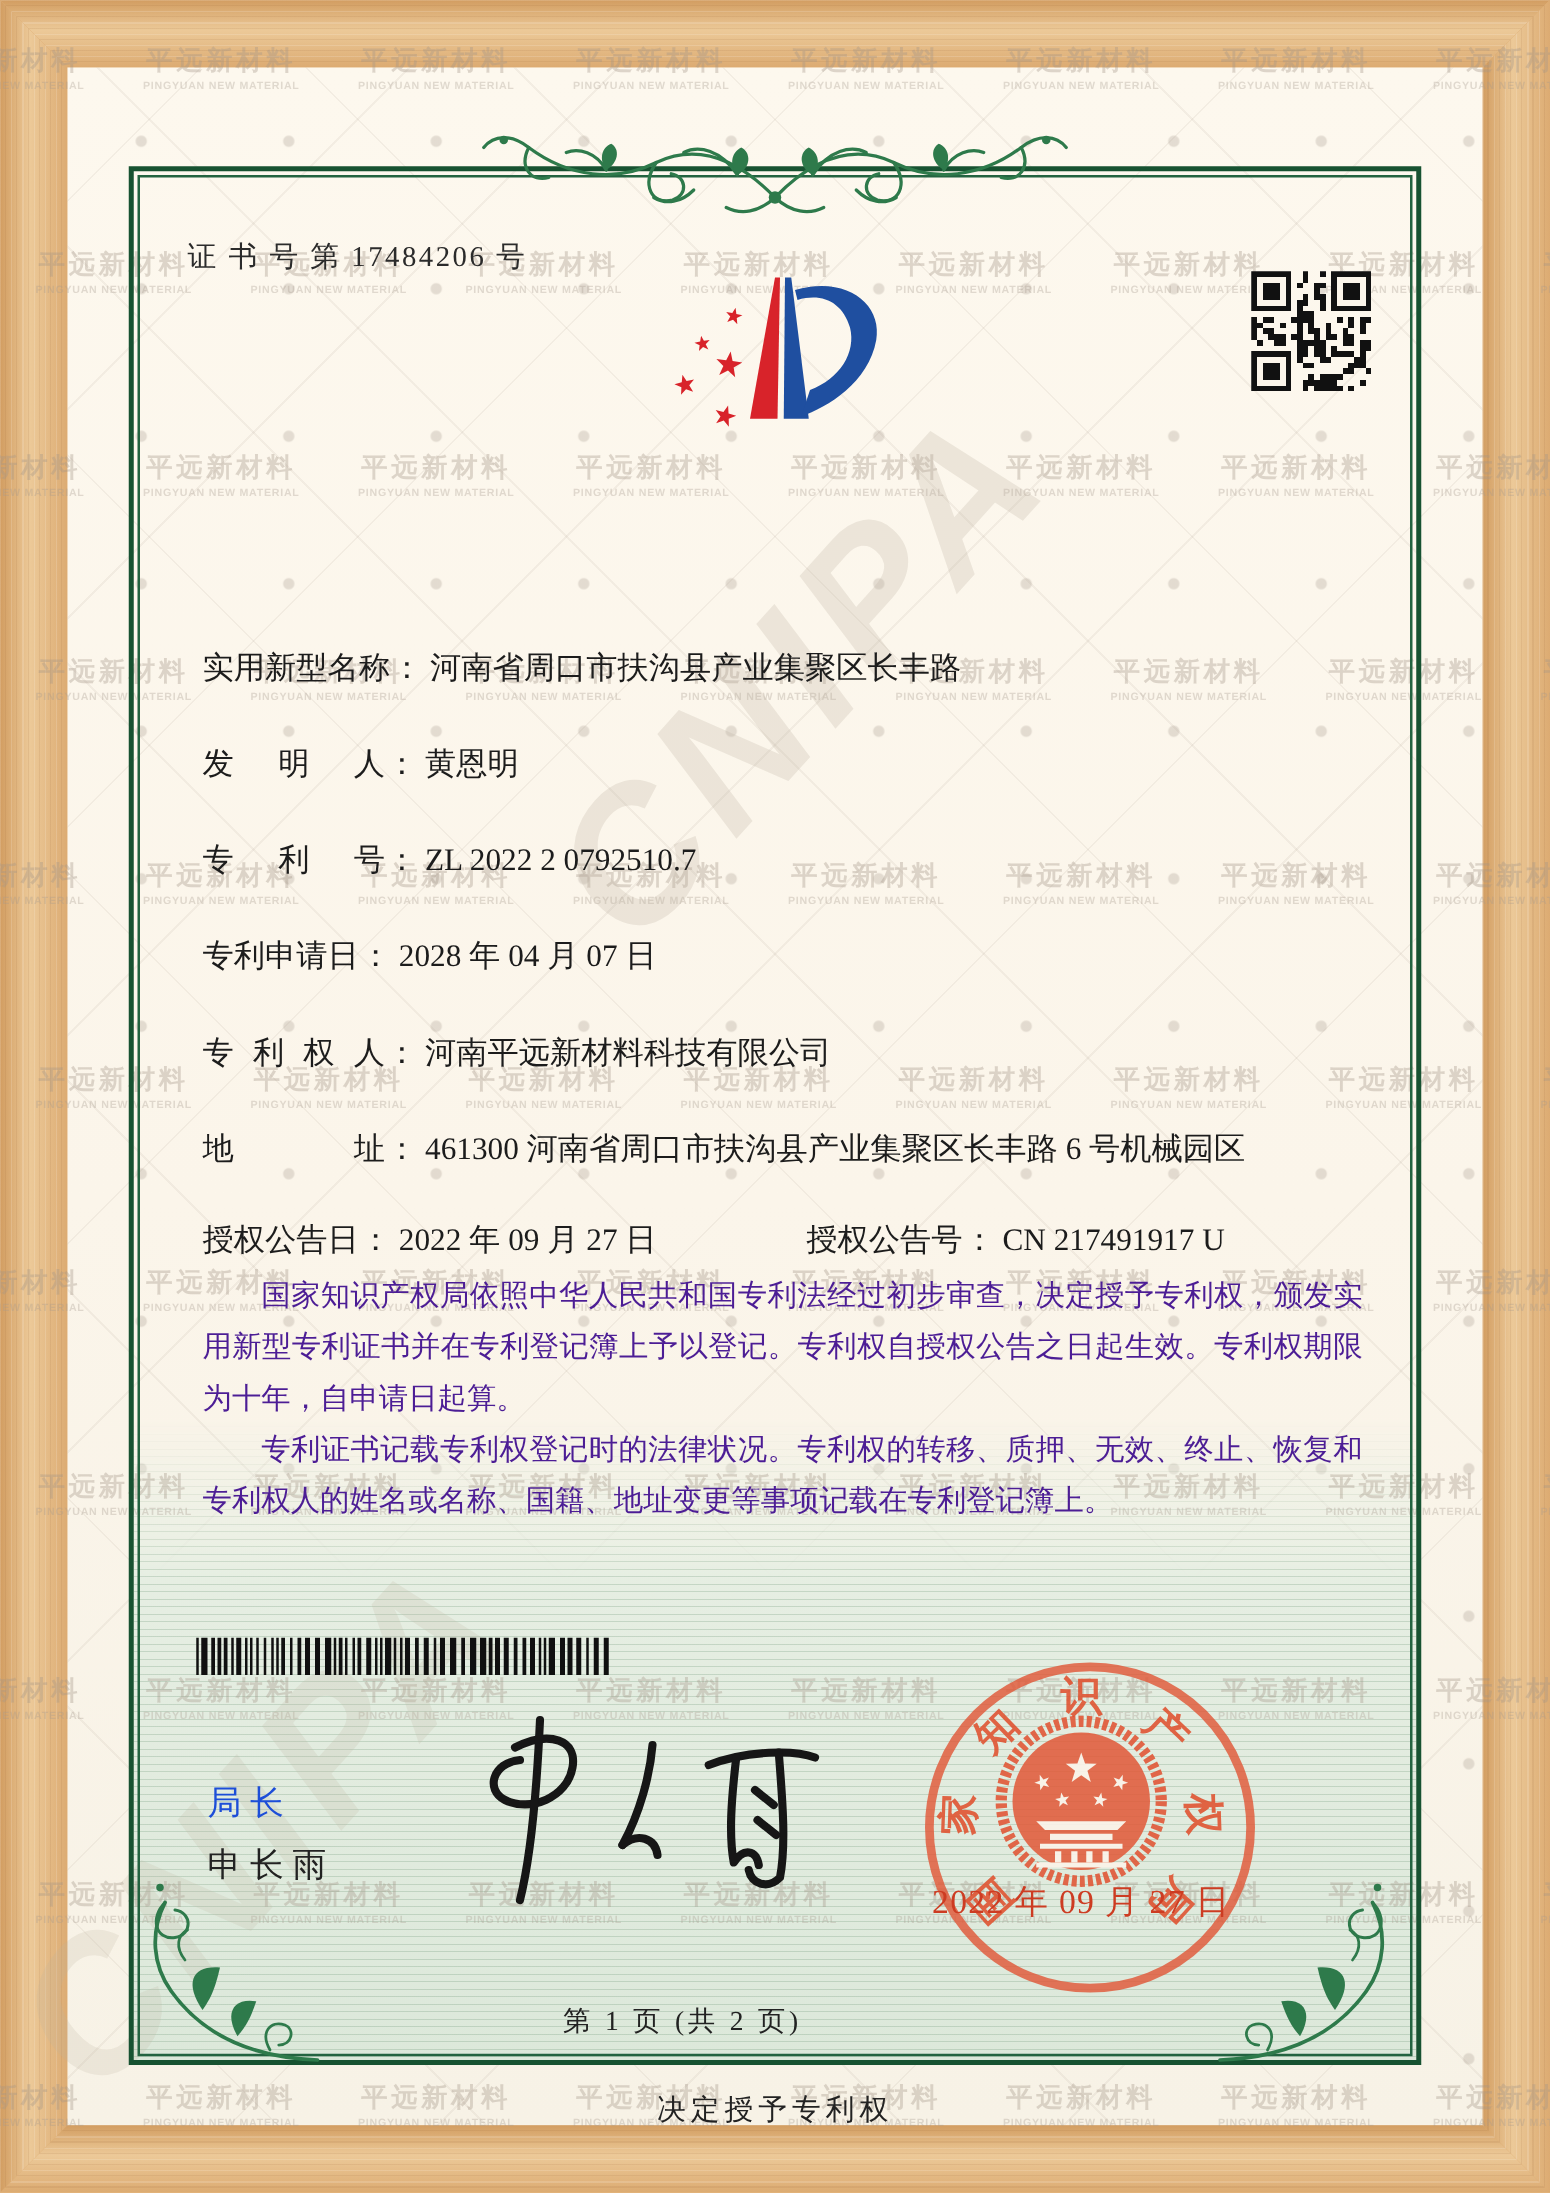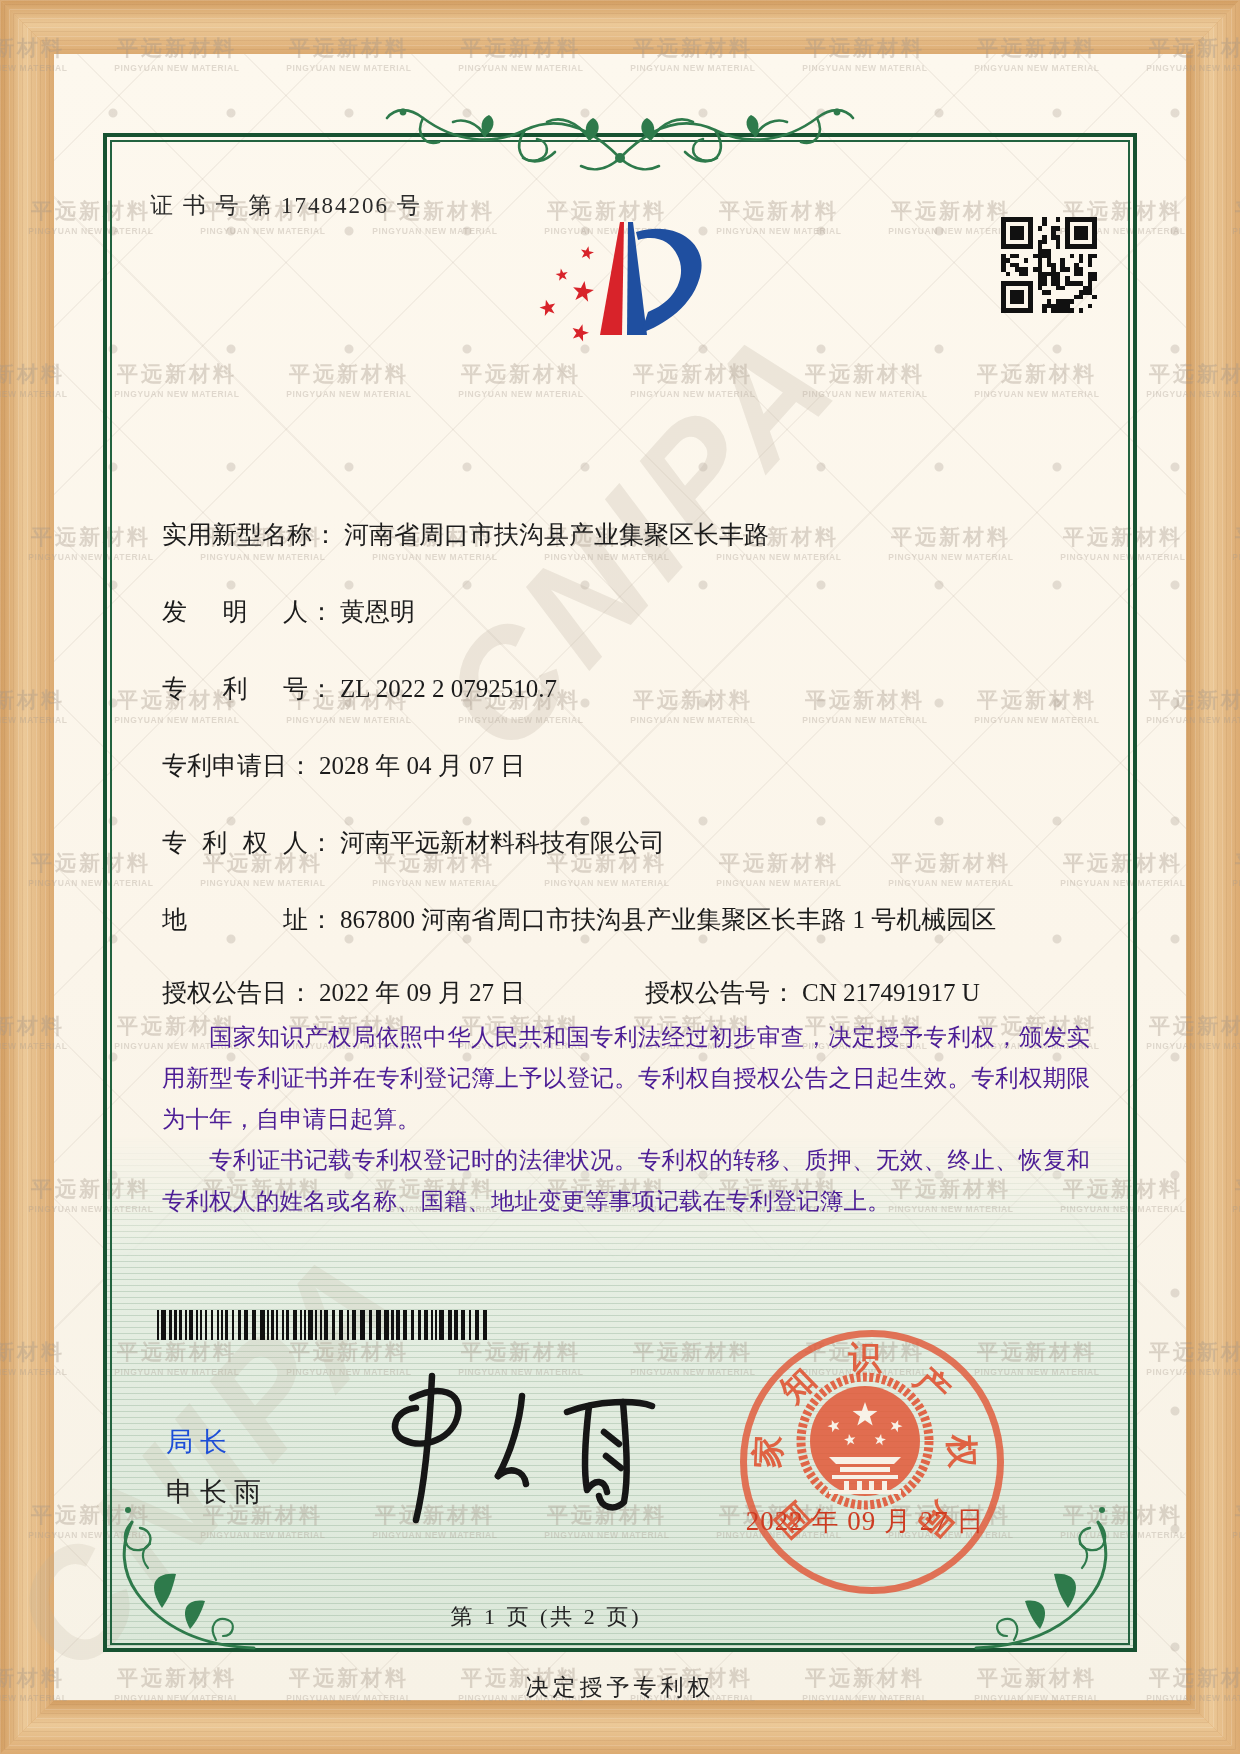--- a/index.html
+++ b/index.html
@@ -717,21 +717,21 @@
           </span>
           <span class="field-colon">：</span>
           <span class="field-value">河南平远新材料科技有限公司</span>
         </div>
         <div class="field-row">
           <span class="field-label spread">
             <span>地</span>
             <span>址</span>
           </span>
           <span class="field-colon">：</span>
-          <span class="field-value">867800 河南省周口市扶沟县产业集聚区长丰路 1 号机械园区</span>
+          <span class="field-value">461300 河南省周口市扶沟县产业集聚区长丰路 6 号机械园区</span>
         </div>
       </div>
 
     <div class="grant-row">
         <div class="field-row">
           <span class="field-label">
             <span>授</span>
             <span>权</span>
             <span>公</span>
             <span>告</span>

